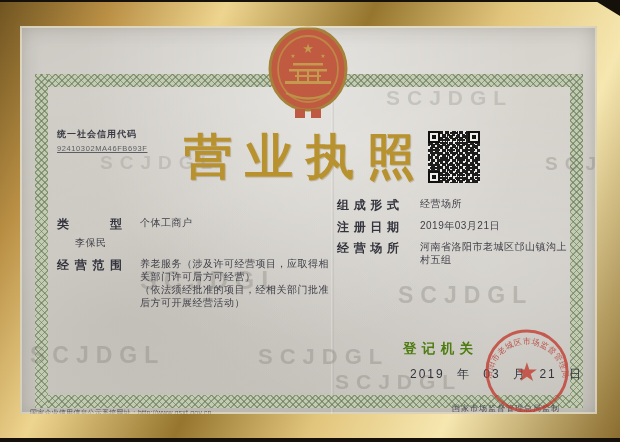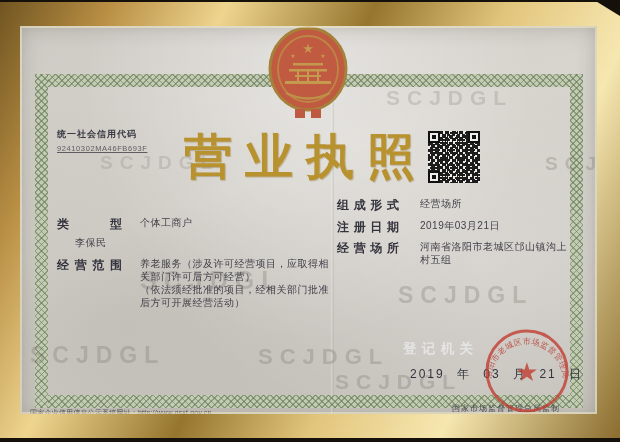--- a/index.html
+++ b/index.html
@@ -62,21 +62,21 @@
   .flabel{display:inline-block;font-weight:bold;color:#33333d;font-size:12px;
           text-align:justify;text-align-last:justify;flex:none;}
   .lv .flabel{width:65px;}
   .rv .flabel{width:62px;}
   .fval{color:#3e3e47;font-size:10px;line-height:13px;letter-spacing:.5px;}
   .lv .fval{margin-left:18px;}
   .rv .fval{margin-left:21px;}
 
   
   .registry{position:absolute;left:403px;top:340px;z-index:4;font-size:13.5px;font-weight:bold;
-            color:#e5e5e5;width:70px;text-align:justify;text-align-last:justify;}
+            color:#4d7c0f;width:70px;text-align:justify;text-align-last:justify;}
   .regdate{position:absolute;left:390px;top:366px;z-index:4;font-size:12px;color:#33333d;
            letter-spacing:2px;word-spacing:7px;white-space:nowrap;margin-left:20px;}
   .seal{position:absolute;left:480px;top:324px;z-index:6;opacity:.78;}
 
   
   .footL{position:absolute;left:30px;top:408px;z-index:4;font-size:7px;color:#4c4c52;letter-spacing:.2px;}
   .footR{position:absolute;left:452px;top:403px;z-index:4;font-size:8px;color:#44444c;letter-spacing:1px;}
 
   
   .frame{position:absolute;left:-4px;top:2px;right:-1px;bottom:4px;z-index:10;

